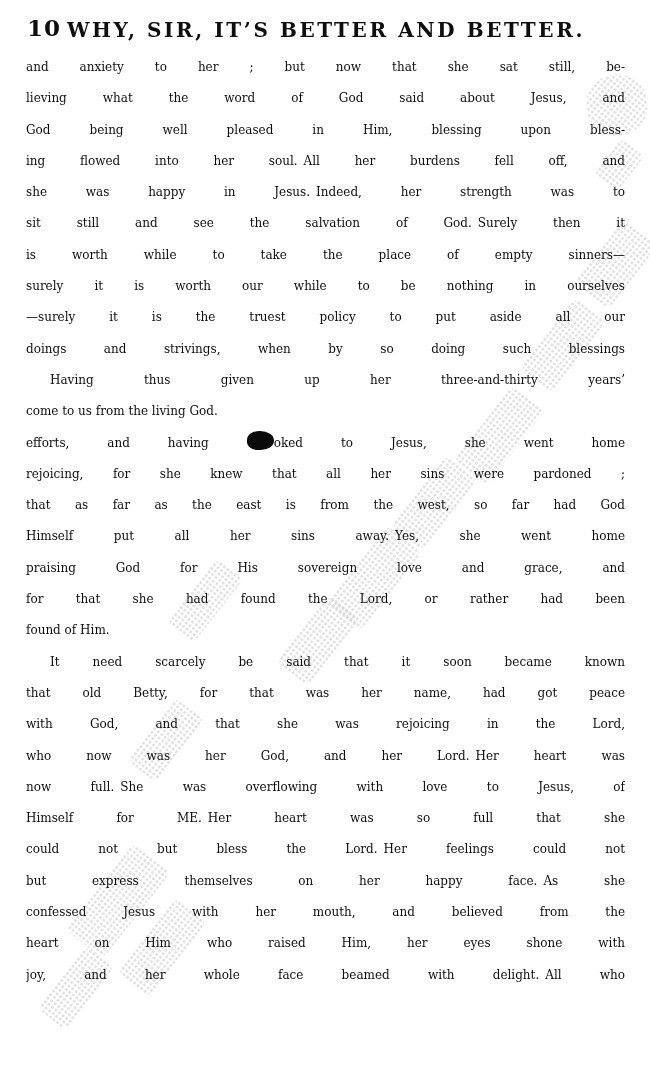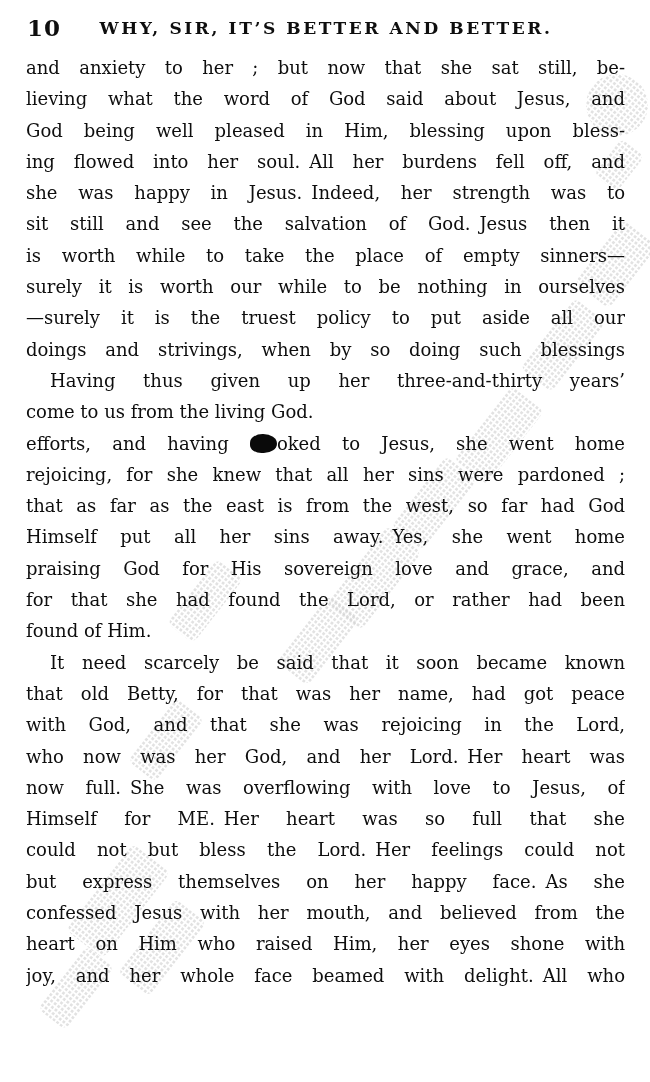--- a/index.html
+++ b/index.html
@@ -15,29 +15,29 @@
 
   
   .pagehead{position:absolute;top:12px;left:0;width:632px;height:34px;}
   .pagenum{
     position:absolute;left:27px;top:2px;
     font-size:23px;font-weight:bold;letter-spacing:1px;
   }
   .running-title{
     position:absolute;left:60px;right:40px;top:6px;
     text-align:center;
-    font-size:17px;font-weight:bold;
+    font-size:20px;font-weight:bold;
     letter-spacing:2.6px;
     white-space:nowrap;
   }
 
   
   .bodytext{
     position:absolute;top:52px;left:26px;width:599px;
-    font-size:18px;
+    font-size:12px;
     line-height:31.3px;
   }
   .ln{
     text-align:justify;
     text-align-last:justify;
     height:31.3px;
     overflow:hidden;
     white-space:normal;
   }
   .ln.end{text-align-last:left;}
@@ -91,21 +91,21 @@
     <span class="running-title">WHY, SIR, IT’S BETTER AND BETTER.</span>
   </header>
 
   <main class="bodytext">
 
     <div class="ln">and anxiety to her ; but now that she sat still, be-</div>
     <div class="ln">lieving what the word of God said about Jesus, and</div>
     <div class="ln">God being well pleased in Him, blessing upon bless-</div>
     <div class="ln">ing flowed into her soul. All her burdens fell off, and</div>
     <div class="ln">she was happy in Jesus. Indeed, her strength was to</div>
-    <div class="ln">sit still and see the salvation of God. Jesus then it</div>
+    <div class="ln">sit still and see the salvation of God. Surely then it</div>
     <div class="ln">is worth while to take the place of empty sinners—</div>
     <div class="ln">surely it is worth our while to be nothing in ourselves</div>
     <div class="ln">—surely it is the truest policy to put aside all our</div>
     <div class="ln">doings and strivings, when by so doing such blessings</div>
     <div class="ln ind">Having thus given up her three-and-thirty years’</div>
 
     <div class="ln end">come to us from the living God.</div>
     <div class="ln"><span>efforts, and having </span><span class="ink-blot"></span><span>oked to Jesus, she went home</span></div>
     <div class="ln">rejoicing, for she knew that all her sins were pardoned ;</div>
     <div class="ln">that as far as the east is from the west, so far had God</div>

